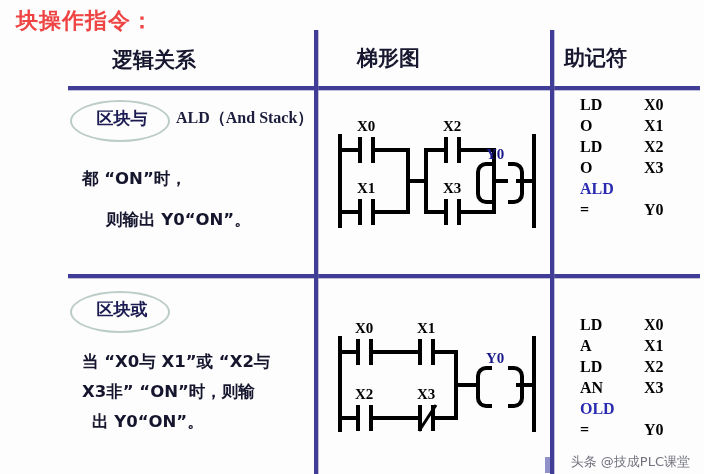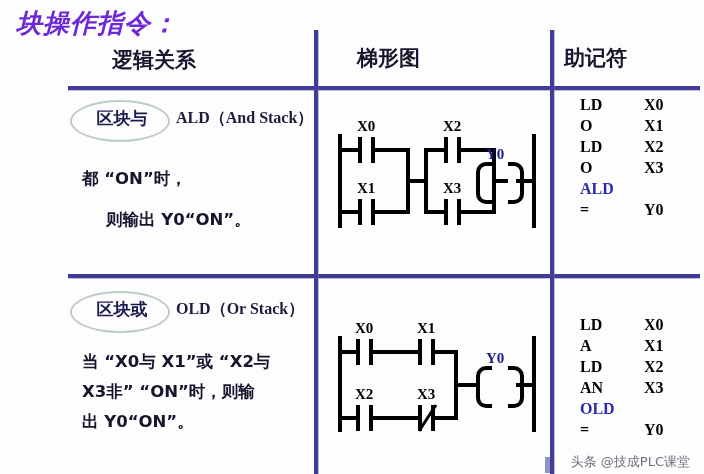--- a/index.html
+++ b/index.html
@@ -14,25 +14,24 @@
     position:absolute;left:0;top:0;width:704px;height:474px;
     background:#fdfdfd;
     overflow:hidden;
   }
 
   
   .title{
     position:absolute;left:16px;top:6px;
     font-family:"DejaVu Sans","Liberation Sans",sans-serif;
     font-weight:700;
-    font-size:26px;
-    color:#6d28d9;
+    font-size:22px;
+    color:#ef4444;
     letter-spacing:1px;
     white-space:nowrap;
-    font-style:italic;
   }
 
   
   .hline{
     position:absolute;
     height:4px;
     background:#413d96;
     box-shadow:0 1px 0 rgba(120,118,180,.45);
   }
   .vline{
@@ -253,25 +252,24 @@
   </div>
   <div class="mn-row" style="left:580px;top:201px;">
     <span class="mn-op">=</span>
     <span class="mn-arg">Y0</span>
   </div>
 
   <div class="badge-wrap" style="left:70px;top:291px;">
     <div class="badge-oval"></div>
     <div class="badge-text">区块或</div>
   </div>
-  <div class="inst-name" style="left:176px;top:299px;">OLD（Or Stack）</div>
 
   <div class="desc" style="left:82px;top:348px;">当 “X0与 X1”或 “X2与</div>
   <div class="desc" style="left:82px;top:378px;">X3非” “ON”时，则输</div>
-  <div class="desc" style="left:82px;top:408px;">出 Y0“ON”。</div>
+  <div class="desc" style="left:92px;top:408px;">出 Y0“ON”。</div>
 
   <div class="lad" style="left:330px;top:320px;width:215px;height:120px;">
     <div class="rail" style="left:8px;top:16px;height:96px;"></div>
     <div class="rail" style="left:202px;top:16px;height:96px;"></div>
 
     <div class="vwire" style="left:124px;top:30px;height:70px;"></div>
     <div class="vwire" style="left:8px;top:30px;height:70px;"></div>
 
     <div class="wire" style="left:8px;top:30px;width:18px;"></div>
     <div class="contact" style="left:26px;top:19px;">

